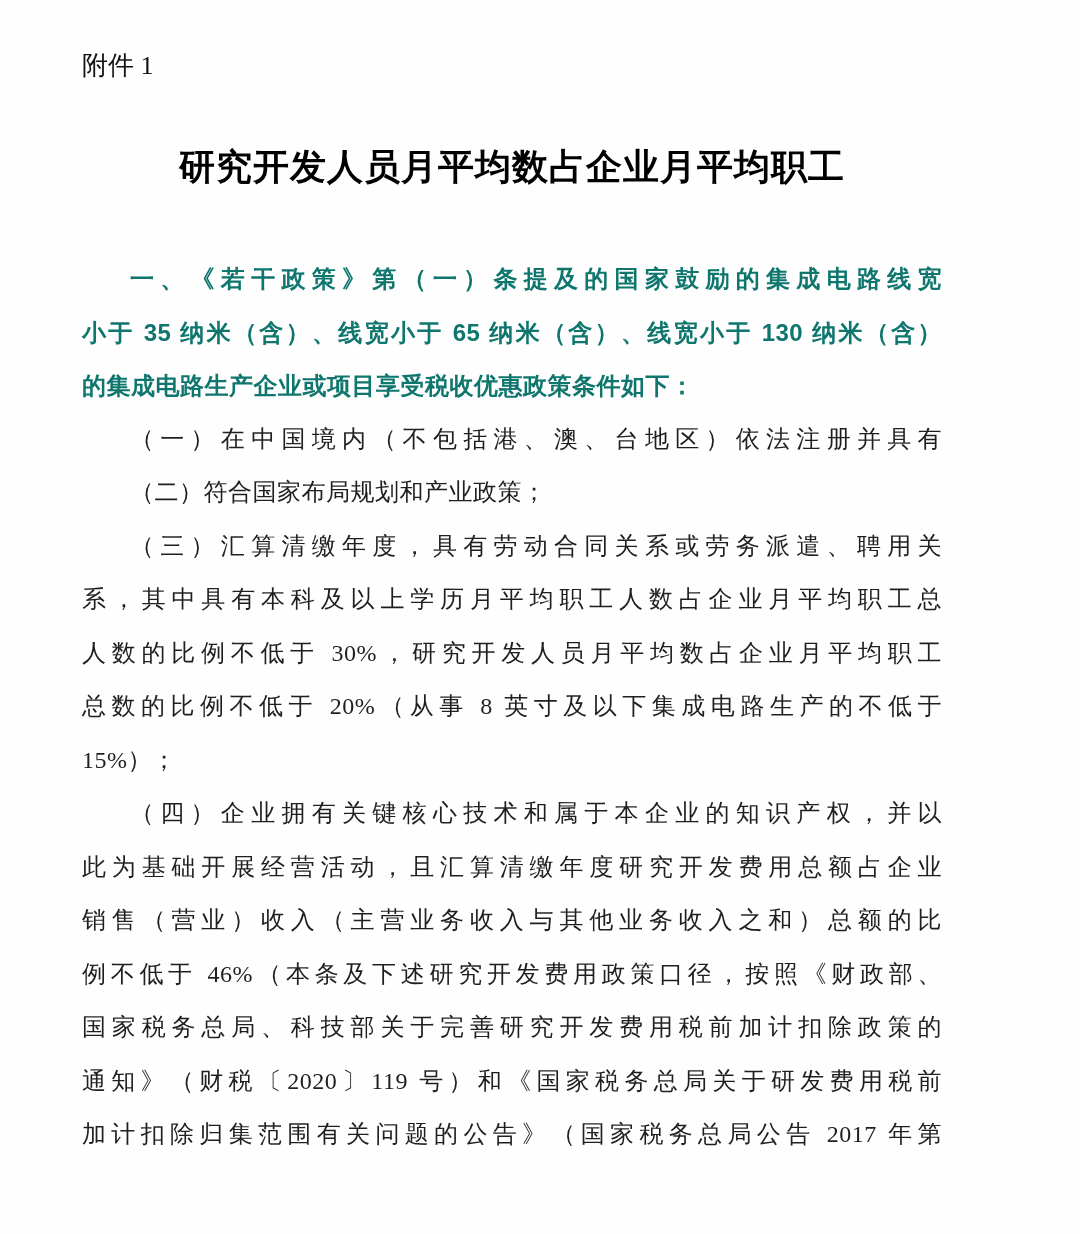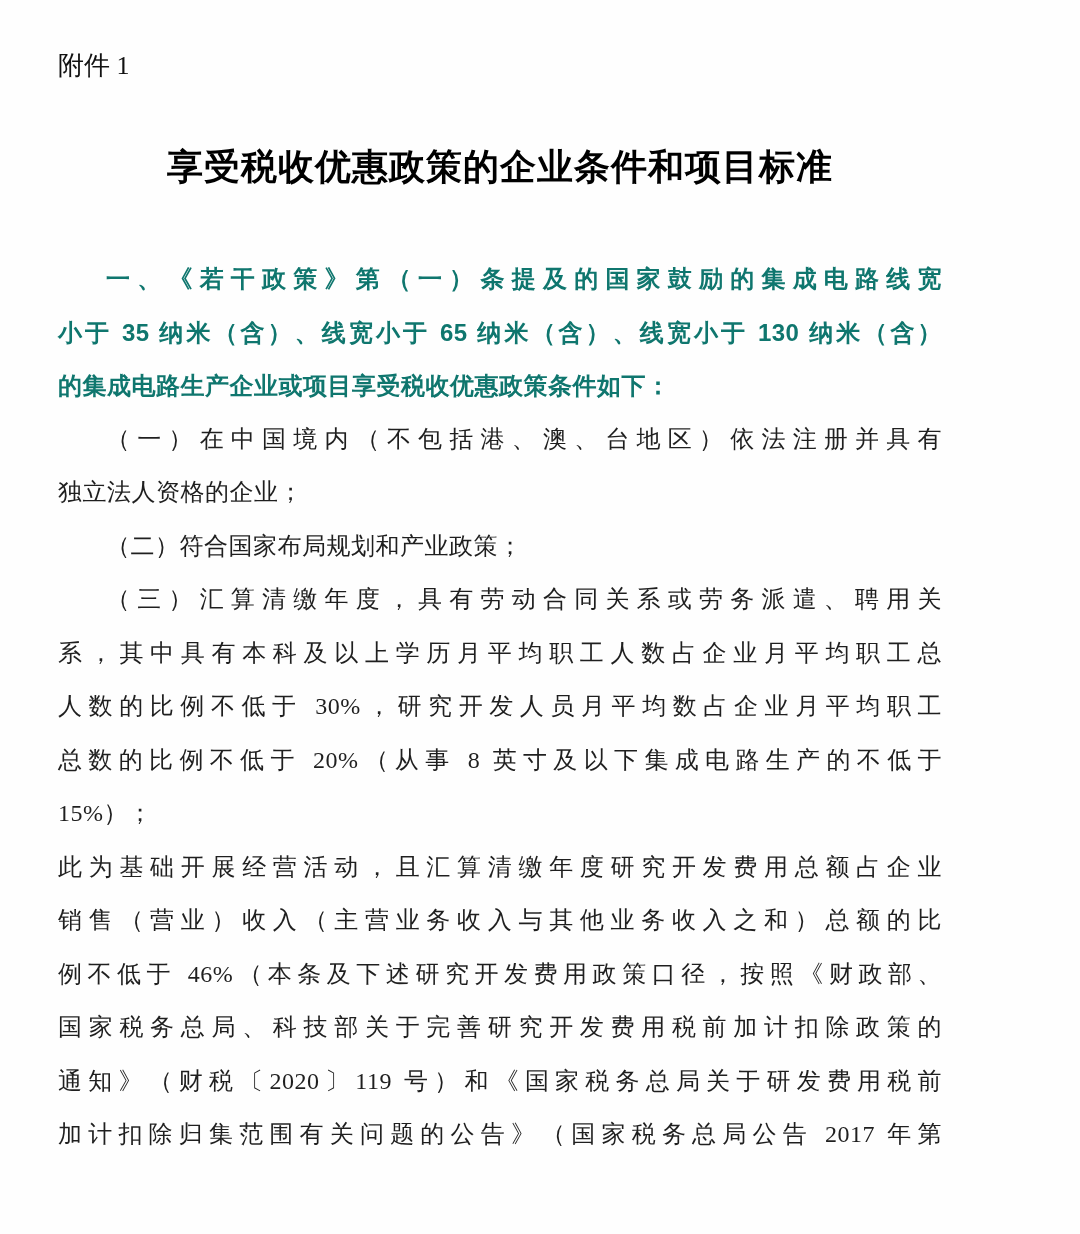--- a/index.html
+++ b/index.html
@@ -9,21 +9,21 @@
   }
   .page {
     position: relative;
     width: 1080px;
     height: 1234px;
     background: #fefefe;
     overflow: hidden;
     font-family: "Liberation Serif", "DejaVu Serif", serif;
     color: #1f1f1f;
     box-sizing: border-box;
-    padding: 46px 138px 0 58px;
+    padding: 46px 138px 0 82px;
   }
   .attachment-label {
     font-size: 26px;
     line-height: 40px;
     color: #111111;
     text-align: left;
   }
   .doc-title {
     margin-top: 52px;
     font-size: 36px;
@@ -59,48 +59,48 @@
     color: #0f766e;
   }
 </style>
 </head>
 <body>
 
 <div class="page">
 
   <div class="attachment-label">附件 1</div>
 
-  <div class="doc-title">享受税收优惠政策的企业条件和项目标准</div>
+  <div class="doc-title">研究开发人员月平均数占企业月平均职工</div>
 
   <div class="doc-body">
 
     <div>
       <div class="line b i">一、《若干政策》第（一）条提及的国家鼓励的集成电路线宽</div>
       <div class="line b">小于 35 纳米（含）、线宽小于 65 纳米（含）、线宽小于 130 纳米（含）</div>
       <div class="line b e">的集成电路生产企业或项目享受税收优惠政策条件如下：</div>
     </div>
 
     <div>
       <div class="line i">（一）在中国境内（不包括港、澳、台地区）依法注册并具有</div>
-      <div class="line e">独立法人资格的企业；</div>
     </div>
 
     <div>
       <div class="line i e">（二）符合国家布局规划和产业政策；</div>
     </div>
 
     <div>
       <div class="line i">（三）汇算清缴年度，具有劳动合同关系或劳务派遣、聘用关</div>
       <div class="line">系，其中具有本科及以上学历月平均职工人数占企业月平均职工总</div>
       <div class="line">人数的比例不低于 30%，研究开发人员月平均数占企业月平均职工</div>
       <div class="line">总数的比例不低于 20%（从事 8 英寸及以下集成电路生产的不低于</div>
       <div class="line e">15%）；</div>
     </div>
 
     <div>
+      <div class="line i">（四）企业拥有关键核心技术和属于本企业的知识产权，并以</div>
       <div class="line">此为基础开展经营活动，且汇算清缴年度研究开发费用总额占企业</div>
       <div class="line">销售（营业）收入（主营业务收入与其他业务收入之和）总额的比</div>
       <div class="line">例不低于 46%（本条及下述研究开发费用政策口径，按照《财政部、</div>
       <div class="line">国家税务总局、科技部关于完善研究开发费用税前加计扣除政策的</div>
       <div class="line">通知》（财税〔2020〕119 号）和《国家税务总局关于研发费用税前</div>
       <div class="line">加计扣除归集范围有关问题的公告》（国家税务总局公告 2017 年第</div>
     </div>
 
   </div>
 </div>

